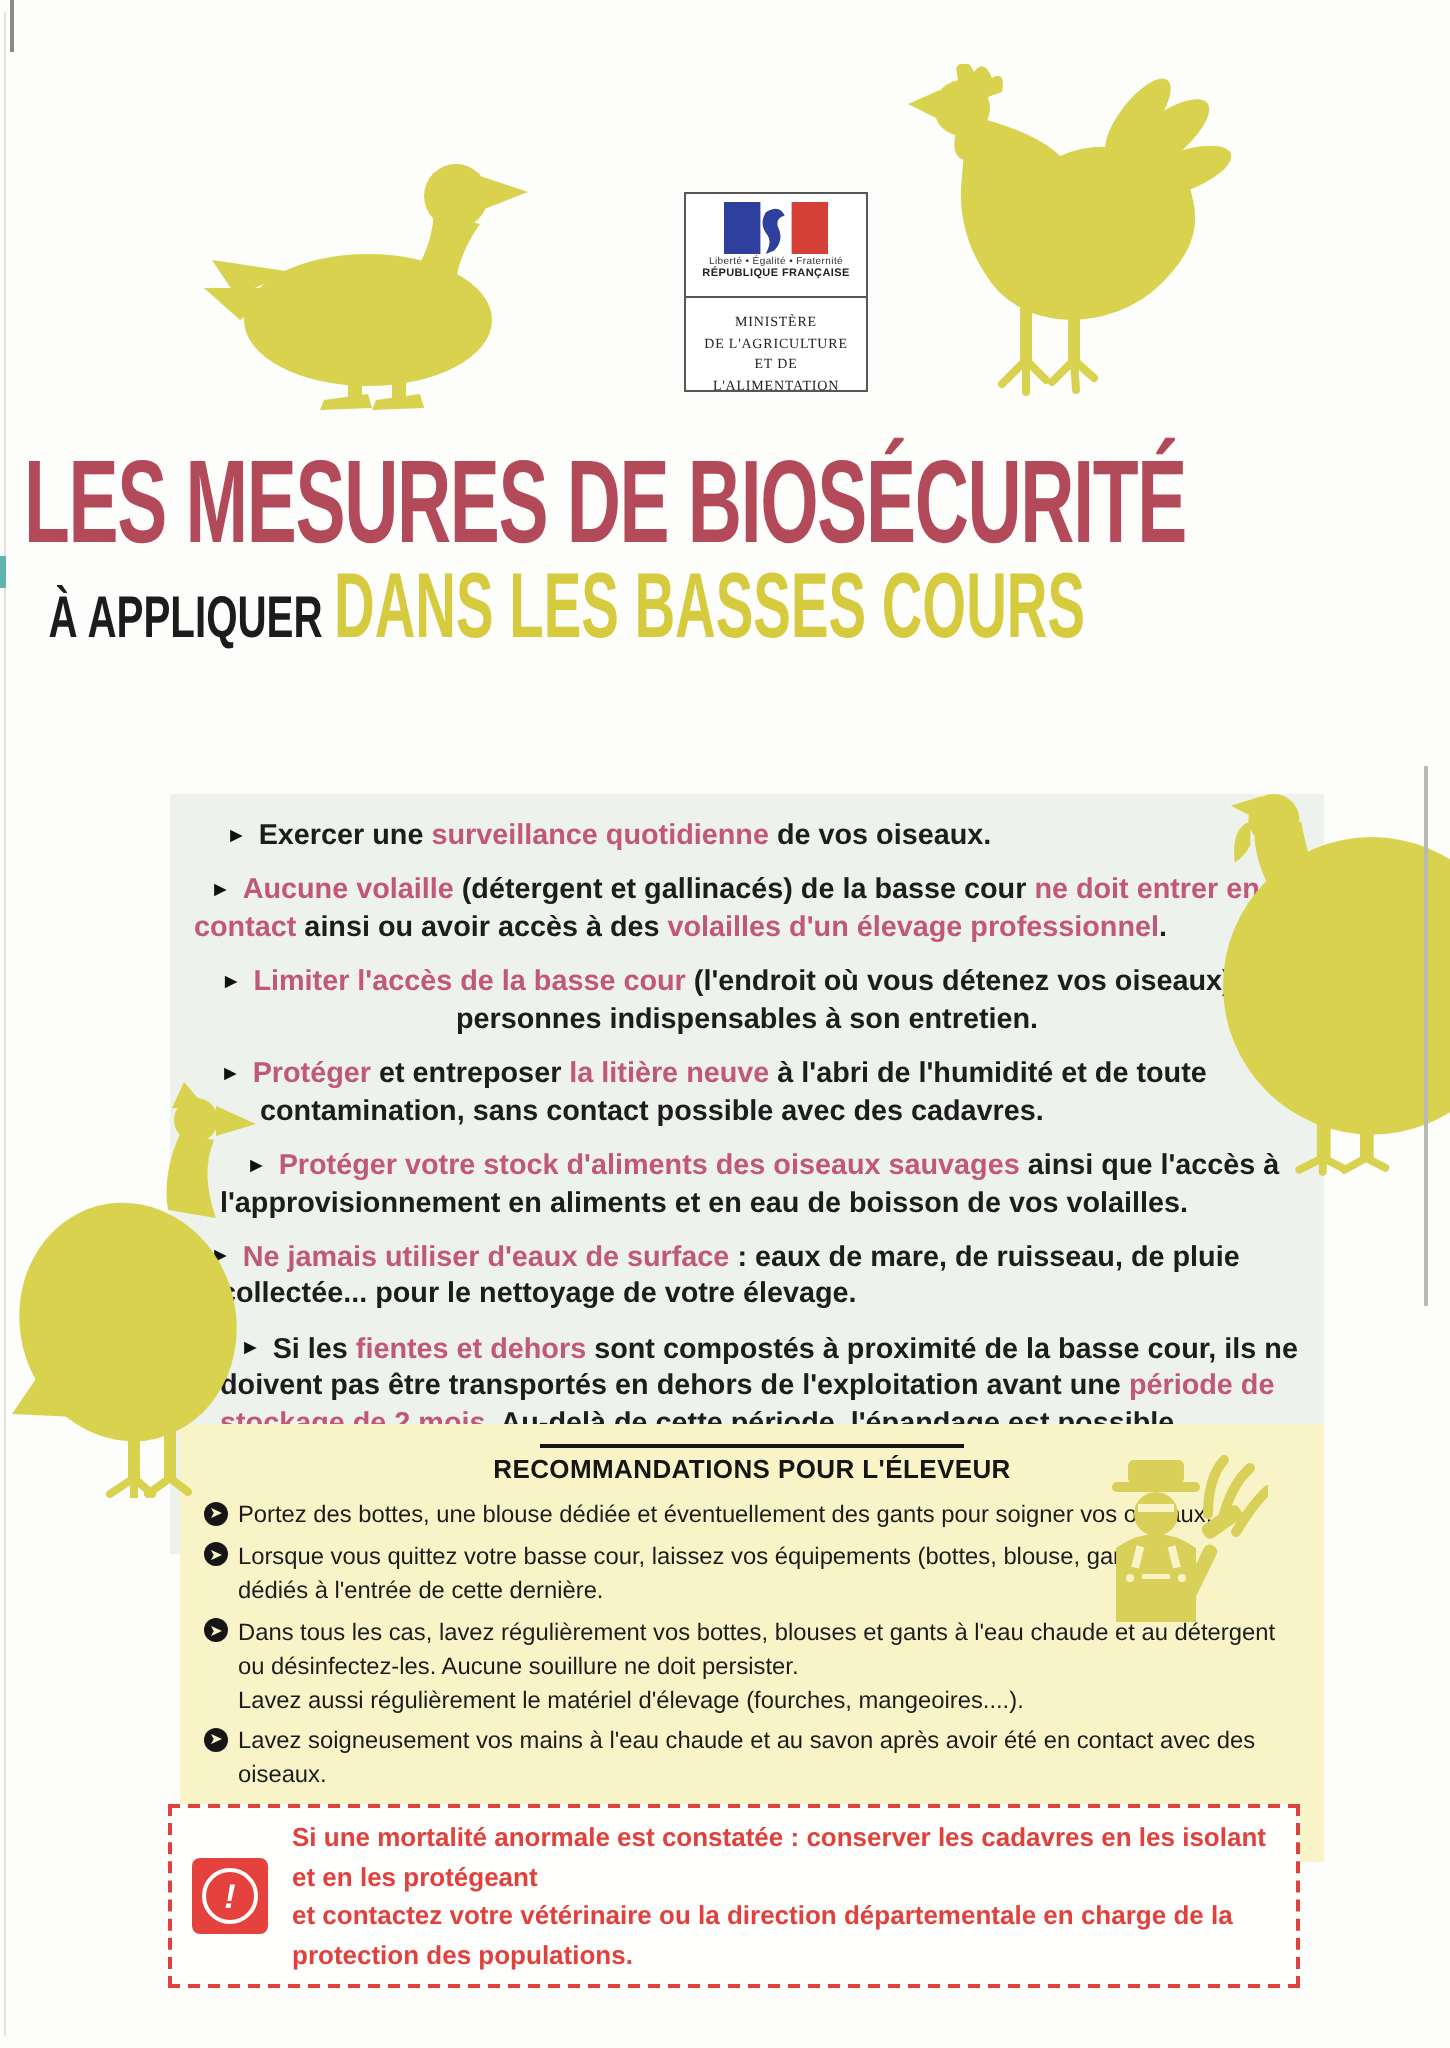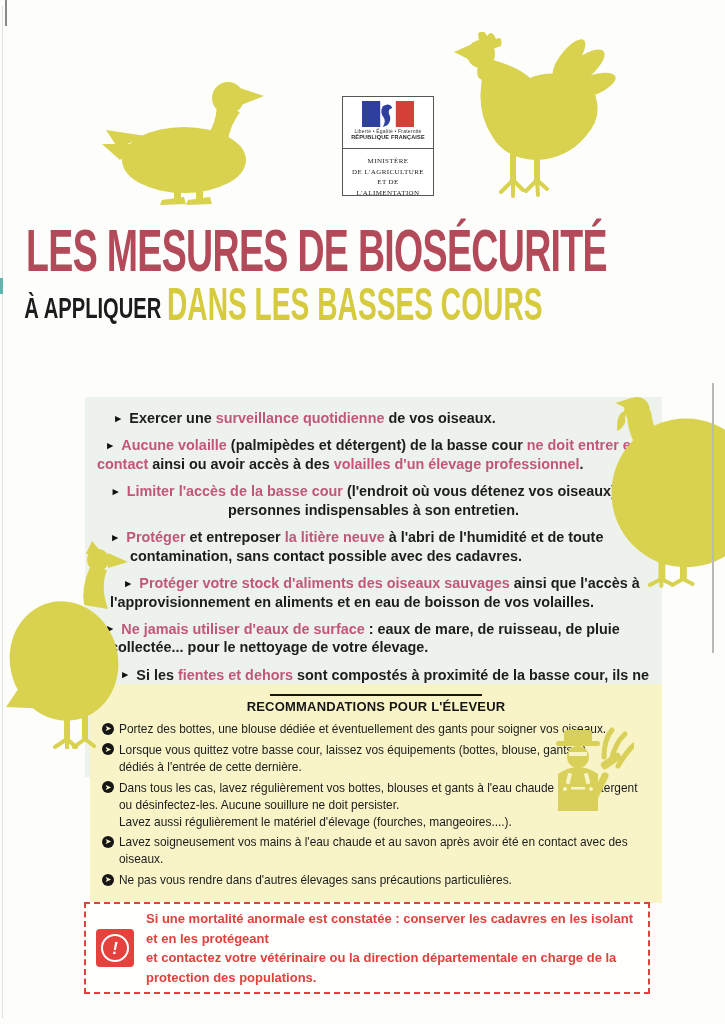--- a/index.html
+++ b/index.html
@@ -24,21 +24,21 @@
   
   .bird{position:absolute;z-index:2;}
   .duck{left:100px;top:72px;width:164px;height:134px;}
   .hen{left:448px;top:32px;width:168px;height:172px;}
   .turkey{left:588px;top:391px;width:137px;height:197px;}
   .guinea{left:6px;top:541px;width:136px;height:208px;}
   .bird-fill{fill:#d8d24e;}
   .bird-stroke{stroke:#d8d24e;stroke-width:4;fill:none;stroke-linecap:round;}
 
   
-  .title1{position:absolute;left:18px;top:218px;width:597px;display:flex;justify-content:center;z-index:3;}
+  .title1{position:absolute;left:4px;top:218px;width:597px;display:flex;justify-content:center;z-index:3;}
   .title1 span{display:inline-block;font-size:56px;font-weight:800;color:#b34a5a;
         letter-spacing:-1px;transform:scale(.67,1.05);transform-origin:center;white-space:nowrap;}
   .title2{position:absolute;left:0;top:280px;width:725px;display:flex;justify-content:center;
         align-items:flex-end;z-index:3;}
   .title2 .black{display:inline-block;font-size:28px;font-weight:800;color:#1c1c1c;
         transform:scale(.72,1.05);transform-origin:right bottom;padding-bottom:4px;white-space:nowrap;}
   .title2 .yellow{display:inline-block;font-size:44px;font-weight:800;color:#d6cb3e;
         transform:scale(.64,1.05);transform-origin:left bottom;white-space:nowrap;margin-left:6px;}
   .subtitle{position:absolute;left:62px;top:343px;width:600px;text-align:center;
         font-size:17.5px;line-height:1.3;color:#2d2d2d;z-index:3;}
@@ -53,21 +53,21 @@
   .measure:nth-child(3){padding-left:0;text-indent:8px;text-align:center;}
   .measure:nth-child(4){padding-left:33px;text-indent:-20px;}
   .measure:nth-child(5){padding-left:13px;text-indent:13px;}
   .measure:nth-child(6){padding-left:13px;text-indent:-5px;}
   .measure:nth-child(7){padding-left:13px;text-indent:10px;}
   .measure:nth-child(8){padding-left:13px;}
   .tri{font-size:10.5px;color:#111;margin-right:3px;vertical-align:1.5px;}
   .hl{color:#c1577b;}
 
   
-  .recbox{position:absolute;left:90px;top:684px;width:572px;box-sizing:border-box;
+  .recbox{position:absolute;left:90px;top:712px;width:572px;box-sizing:border-box;
         background:#f8f4c8;padding:8px 12px 10px 12px;z-index:1;}
   .rec-rule{width:212px;height:2px;background:#161616;margin:2px auto 3px auto;}
   .rec-title{text-align:center;font-size:13px;font-weight:bold;color:#161616;
         letter-spacing:.2px;margin-bottom:7px;}
   .rec-item{display:flex;gap:5px;font-size:11.9px;line-height:1.42;color:#1c1c1c;margin-bottom:4px;}
   .rec-icon{flex:0 0 auto;width:12px;height:12px;border-radius:50%;background:#161616;
         color:#f8f4c8;font-size:8px;display:inline-flex;align-items:center;justify-content:center;
         margin-top:1.5px;}
   .rec-text{white-space:pre-line;}
   .farmer{position:absolute;left:538px;top:727px;width:96px;height:84px;z-index:2;}
@@ -148,21 +148,21 @@
     <span>LES MESURES DE BIOSÉCURITÉ</span>
   </div>
   <div class="title2">
     <span class="black">À APPLIQUER</span>
     <span class="yellow">DANS LES BASSES COURS</span>
   </div>
 
   <div class="panel">
     <div>
         <div class="measure"><span class="tri">► </span><span>Exercer une </span><span class="hl">surveillance quotidienne</span><span> de vos oiseaux.</span></div>
-        <div class="measure"><span class="tri">► </span><span class="hl">Aucune volaille</span><span> (palmipèdes et détergent) de la basse cour </span><span class="hl">ne doit entrer en contact</span><span> ainsi ou avoir accès à des </span><span class="hl">volailles d'un élevage professionnel</span><span>.</span></div>
+        <div class="measure"><span class="tri">► </span><span class="hl">Aucune volaille</span><span> (détergent et gallinacés) de la basse cour </span><span class="hl">ne doit entrer en contact</span><span> ainsi ou avoir accès à des </span><span class="hl">volailles d'un élevage professionnel</span><span>.</span></div>
         <div class="measure"><span class="tri">► </span><span class="hl">Limiter l'accès de la basse cour</span><span> (l'endroit où vous détenez vos oiseaux) aux personnes indispensables à son entretien.</span></div>
         <div class="measure"><span class="tri">► </span><span class="hl">Protéger</span><span> et entreposer </span><span class="hl">la litière neuve</span><span> à l'abri de l'humidité et de toute contamination, sans contact possible avec des cadavres.</span></div>
         <div class="measure"><span class="tri">► </span><span class="hl">Protéger votre stock d'aliments des oiseaux sauvages</span><span> ainsi que l'accès à l'approvisionnement en aliments et en eau de boisson de vos volailles.</span></div>
         <div class="measure"><span class="tri">► </span><span class="hl">Ne jamais utiliser d'eaux de surface</span><span> : eaux de mare, de ruisseau, de pluie collectée... pour le nettoyage de votre élevage.</span></div>
         <div class="measure"><span class="tri">► </span><span>Si les </span><span class="hl">fientes et dehors</span><span> sont compostés à proximité de la basse cour, ils ne doivent pas être transportés en dehors de l'exploitation avant une </span><span class="hl">période de stockage de 2 mois</span><span>. Au-delà de cette période, l'épandage est possible.</span></div>
         <div class="measure"><span class="tri">► </span><span>Réaliser un </span><span class="hl">nettoyage régulier</span><span> des bâtiments et du matériel utilisé pour la basse cour.</span></div>
       </div>
   </div>
 
   <svg class="bird turkey" viewBox="0 0 140 197">

